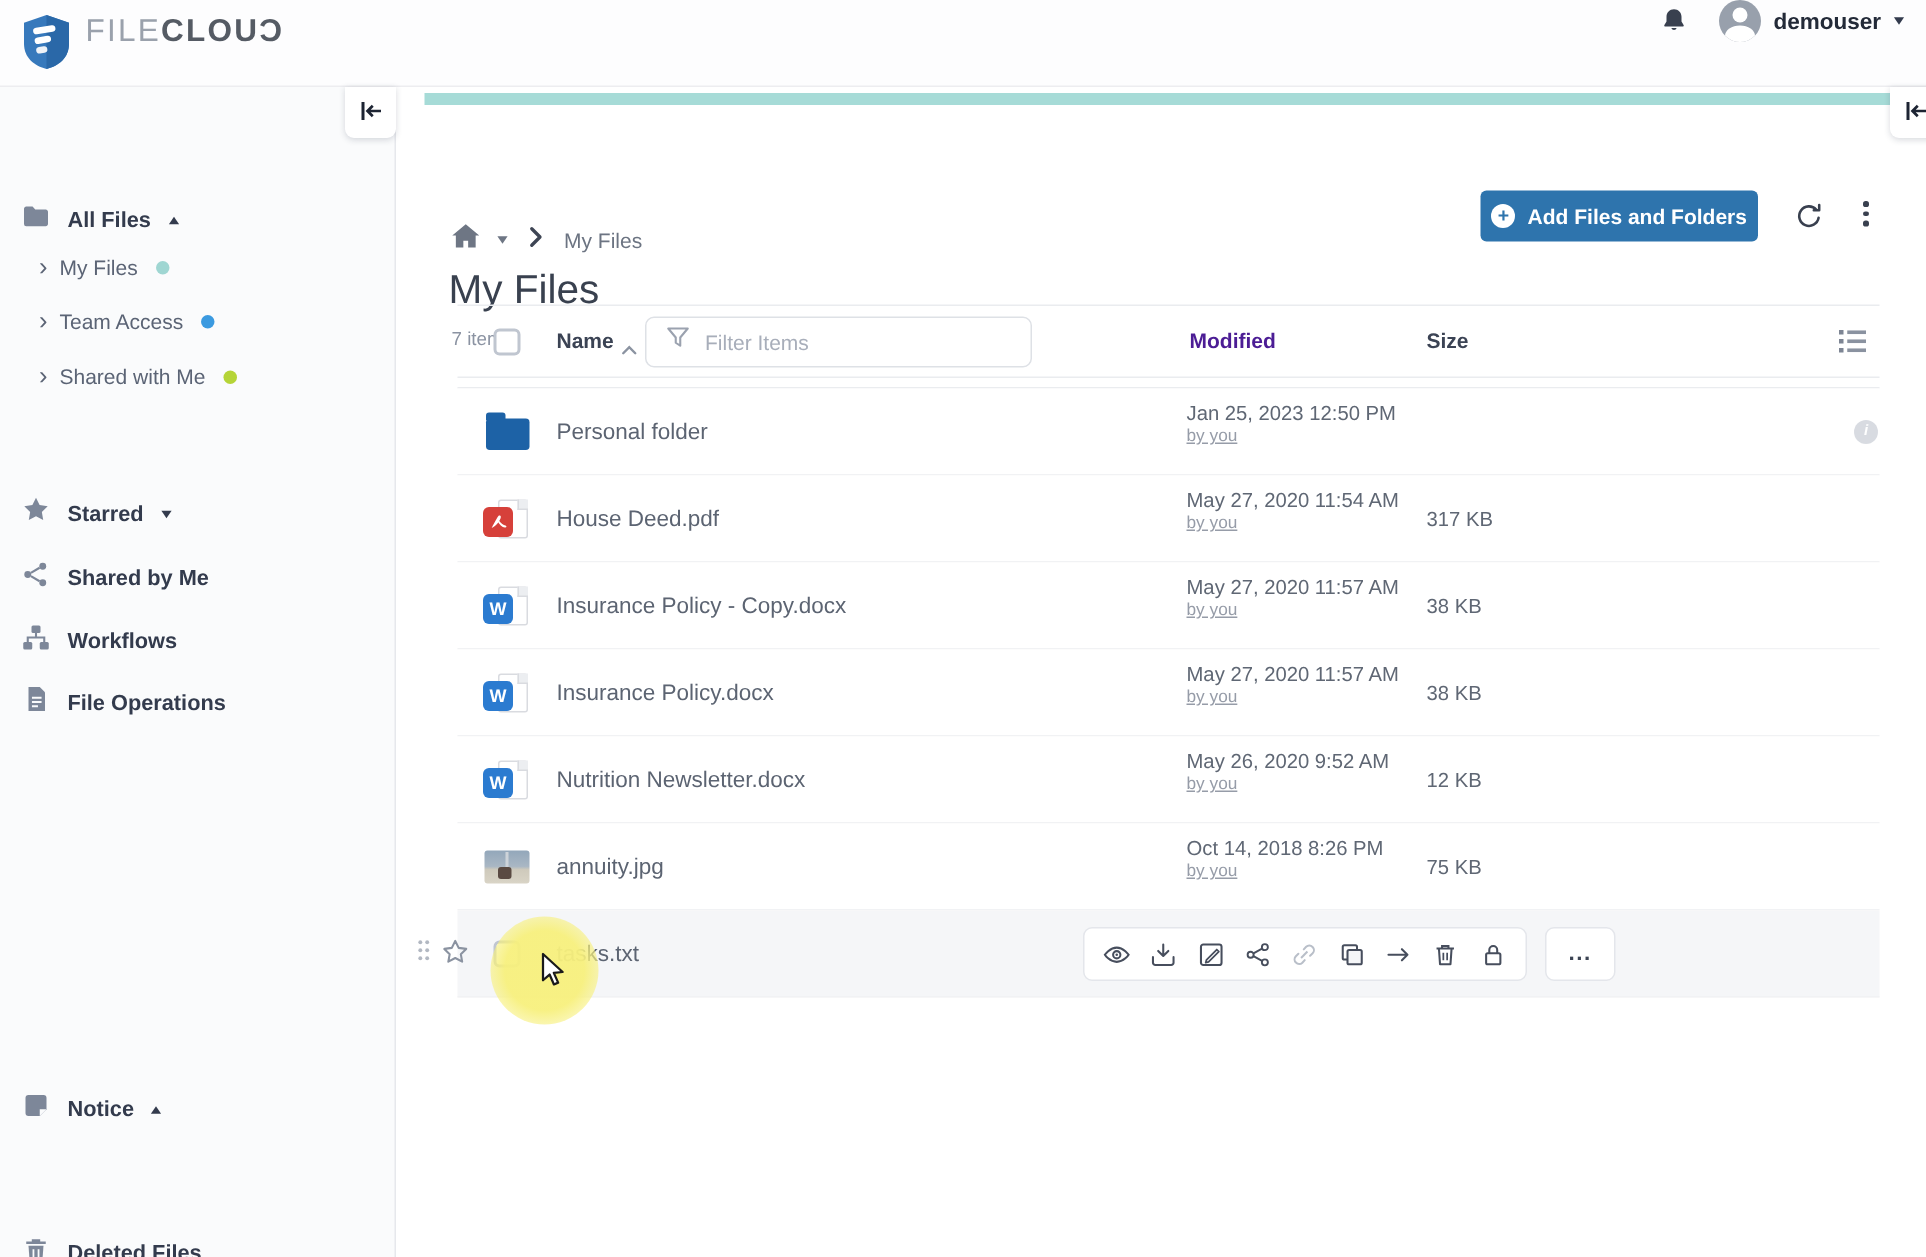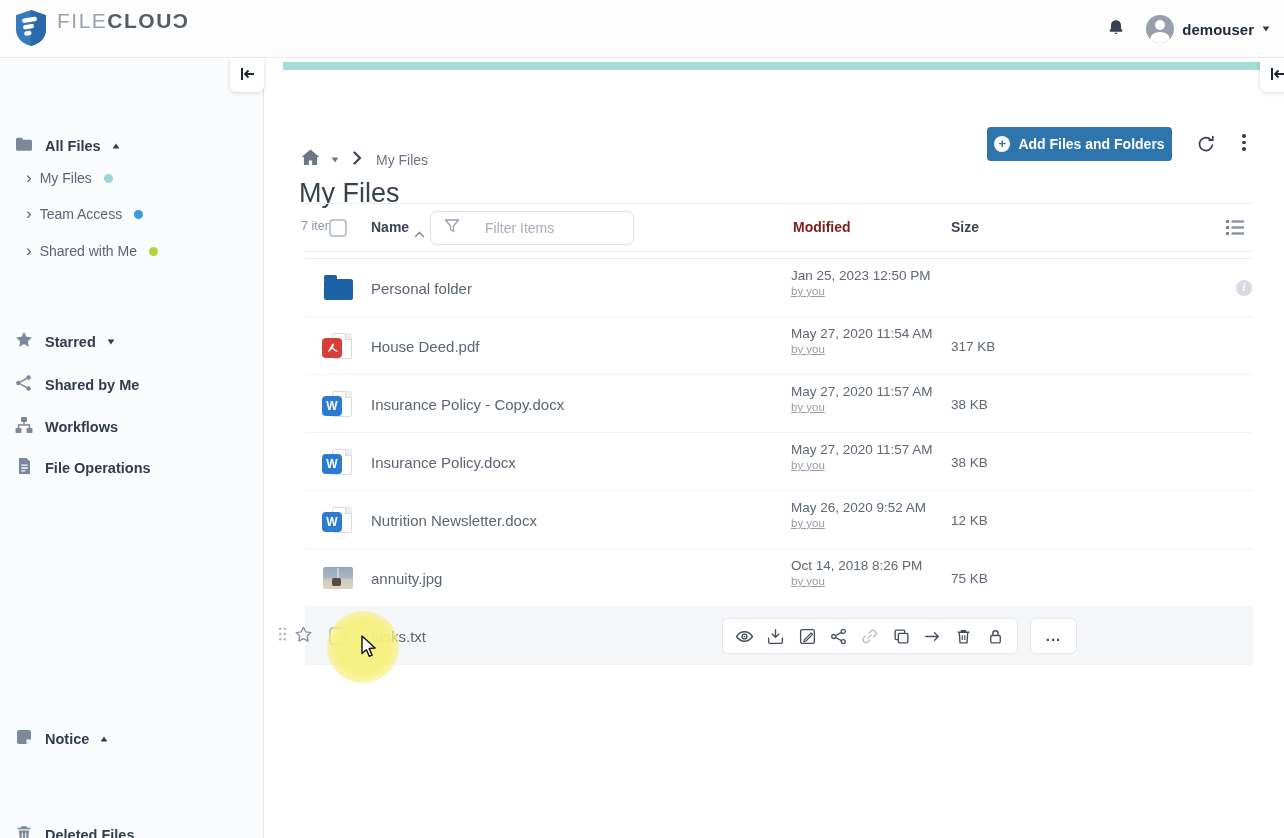--- a/index.html
+++ b/index.html
@@ -13,21 +13,21 @@
   .logo { position:absolute; left:14px; top:9px; display:flex; gap:9px; }
   .logo-text { font-size:21px; letter-spacing:1.5px; }
   .logo-file { color:#9aa1ac; font-weight:400; }
   .logo-cloud { color:#555b64; font-weight:700; }
   .searchbox { position:absolute; left:672px; top:11px; width:293px; height:37px;
                border:1px solid #c6cad2; border-radius:6px; background:#fff;
                display:flex; align-items:center; padding:0 12px; gap:9px; }
   .searchbox input { border:none; outline:none; flex:1; font-size:14.5px; color:#333b4d;
                      font-family:inherit; background:transparent; }
   .searchbox input::placeholder { color:#9aa1ad; }
-  .top-right { position:absolute; right:14px; top:0; height:58px; display:flex; align-items:center; gap:16px; }
+  .top-right { position:absolute; right:14px; top:0; height:58px; display:flex; align-items:flex-start; gap:16px; }
   .avatar { width:28px; height:28px; border-radius:50%; background:#98a0ac; position:relative; overflow:hidden; }
   .avatar:before { content:""; position:absolute; left:9px; top:5px; width:10px; height:10px; border-radius:50%; background:#fff; }
   .avatar:after { content:""; position:absolute; left:4px; top:17px; width:20px; height:14px; border-radius:50%; background:#fff; }
   .username { font-size:15px; font-weight:700; color:#232a38; }
 
   
   .tri { width:0; height:0; display:inline-block; }
   .tri-up   { border-left:4.5px solid transparent; border-right:4.5px solid transparent; border-bottom:6px solid #333b4d; }
   .tri-down { border-left:4.5px solid transparent; border-right:4.5px solid transparent; border-top:6px solid #333b4d; }
   .tri-gray.tri-down, .tri-gray.tri-up { border-top-color:#6e7684; }
@@ -72,26 +72,26 @@
   .kebab i { width:3.5px; height:3.5px; border-radius:50%; background:#39404f; }
 
   
   .thead { position:absolute; left:41px; right:31px; top:145px; height:49px;
            border-top:1px solid #eaecef; border-bottom:1px solid #eaecef; }
   .checkbox { position:absolute; top:50%; margin-top:-9px; width:18px; height:18px; border:2px solid #c0c6d0;
               border-radius:4px; background:#fff; cursor:pointer; }
   .thead .checkbox { left:24px; }
   .th-name { position:absolute; left:66px; top:15px; font-size:14px; font-weight:700; color:#3b4354; }
   .sort-caret { position:absolute; left:109px; top:20px; }
-  .filter-box { position:absolute; left:125px; top:7px; width:204px; height:34px; border:1px solid #dee1e6;
-                border-radius:6px; background:#fff; display:flex; align-items:center; gap:24px; padding:0 12px; }
+  .filter-box { position:absolute; left:125px; top:7px; width:258px; height:34px; border:1px solid #dee1e6;
+                border-radius:6px; background:#fff; display:flex; align-items:center; gap:9px; padding:0 12px; }
   .filter-box input { border:none; outline:none; flex:1; font-size:14px; color:#333b4d;
                       font-family:inherit; background:transparent; }
   .filter-box input::placeholder { color:#a8aeba; }
-  .th-mod  { position:absolute; left:488px; top:15px; font-size:14px; font-weight:700; color:#7f1d1d; }
+  .th-mod  { position:absolute; left:488px; top:15px; font-size:14px; font-weight:700; color:#4c1d95; }
   .th-size { position:absolute; left:646px; top:15px; font-size:14px; font-weight:700; color:#3b4354; }
   .listview-btn { position:absolute; right:4px; top:11px; }
 
   
   .rows { position:absolute; left:41px; right:31px; top:200px; border-top:1px solid #eaecef; }
   .frow { position:relative; height:58px; border-bottom:1px solid #f1f2f4; background:#fff; }
   .frow.hovered { background:#f5f6f8; }
   .fname { position:absolute; left:66px; top:50%; transform:translateY(-50%); font-size:15px; color:#5c6472; }
   .fdates { position:absolute; left:486px; top:9px; }
   .fdate { font-size:13.5px; color:#5f6774; }

